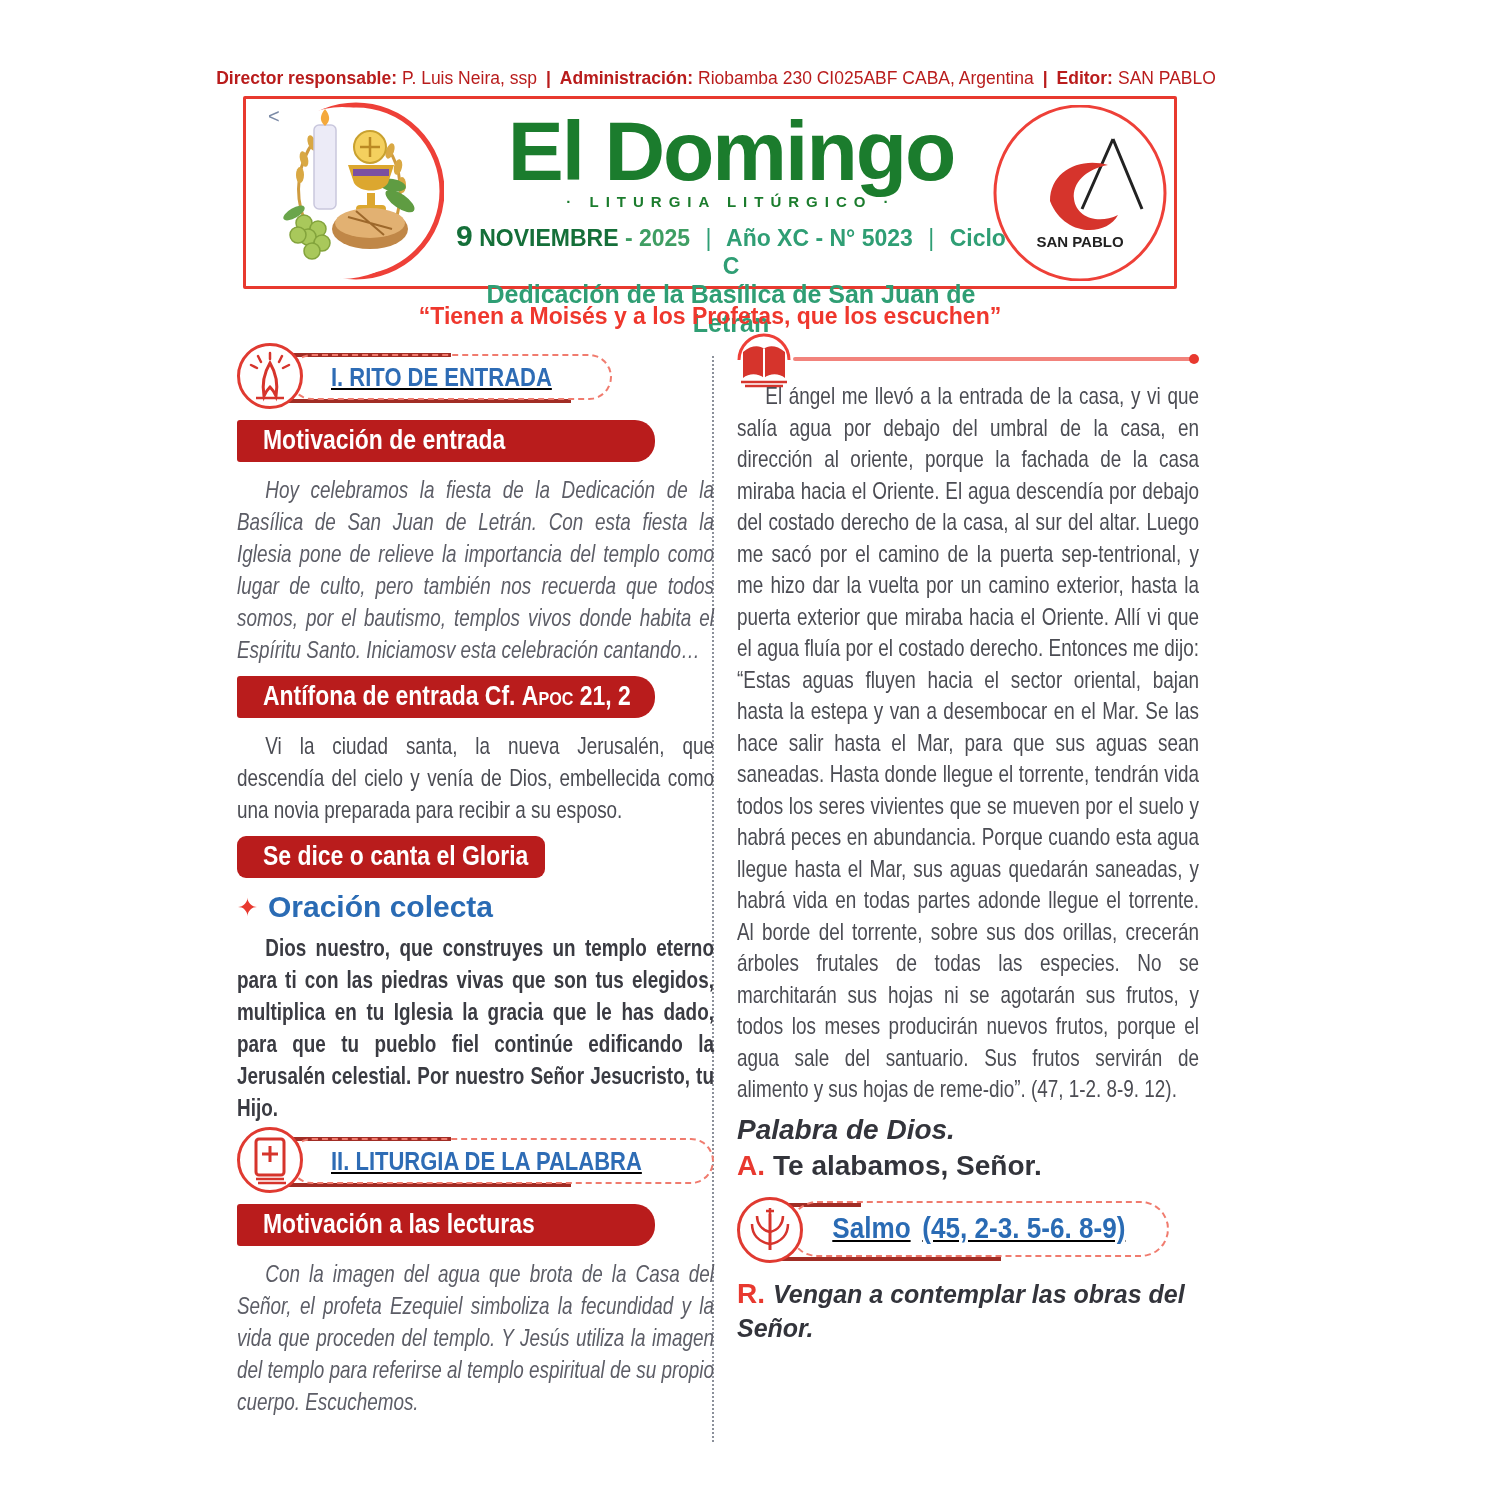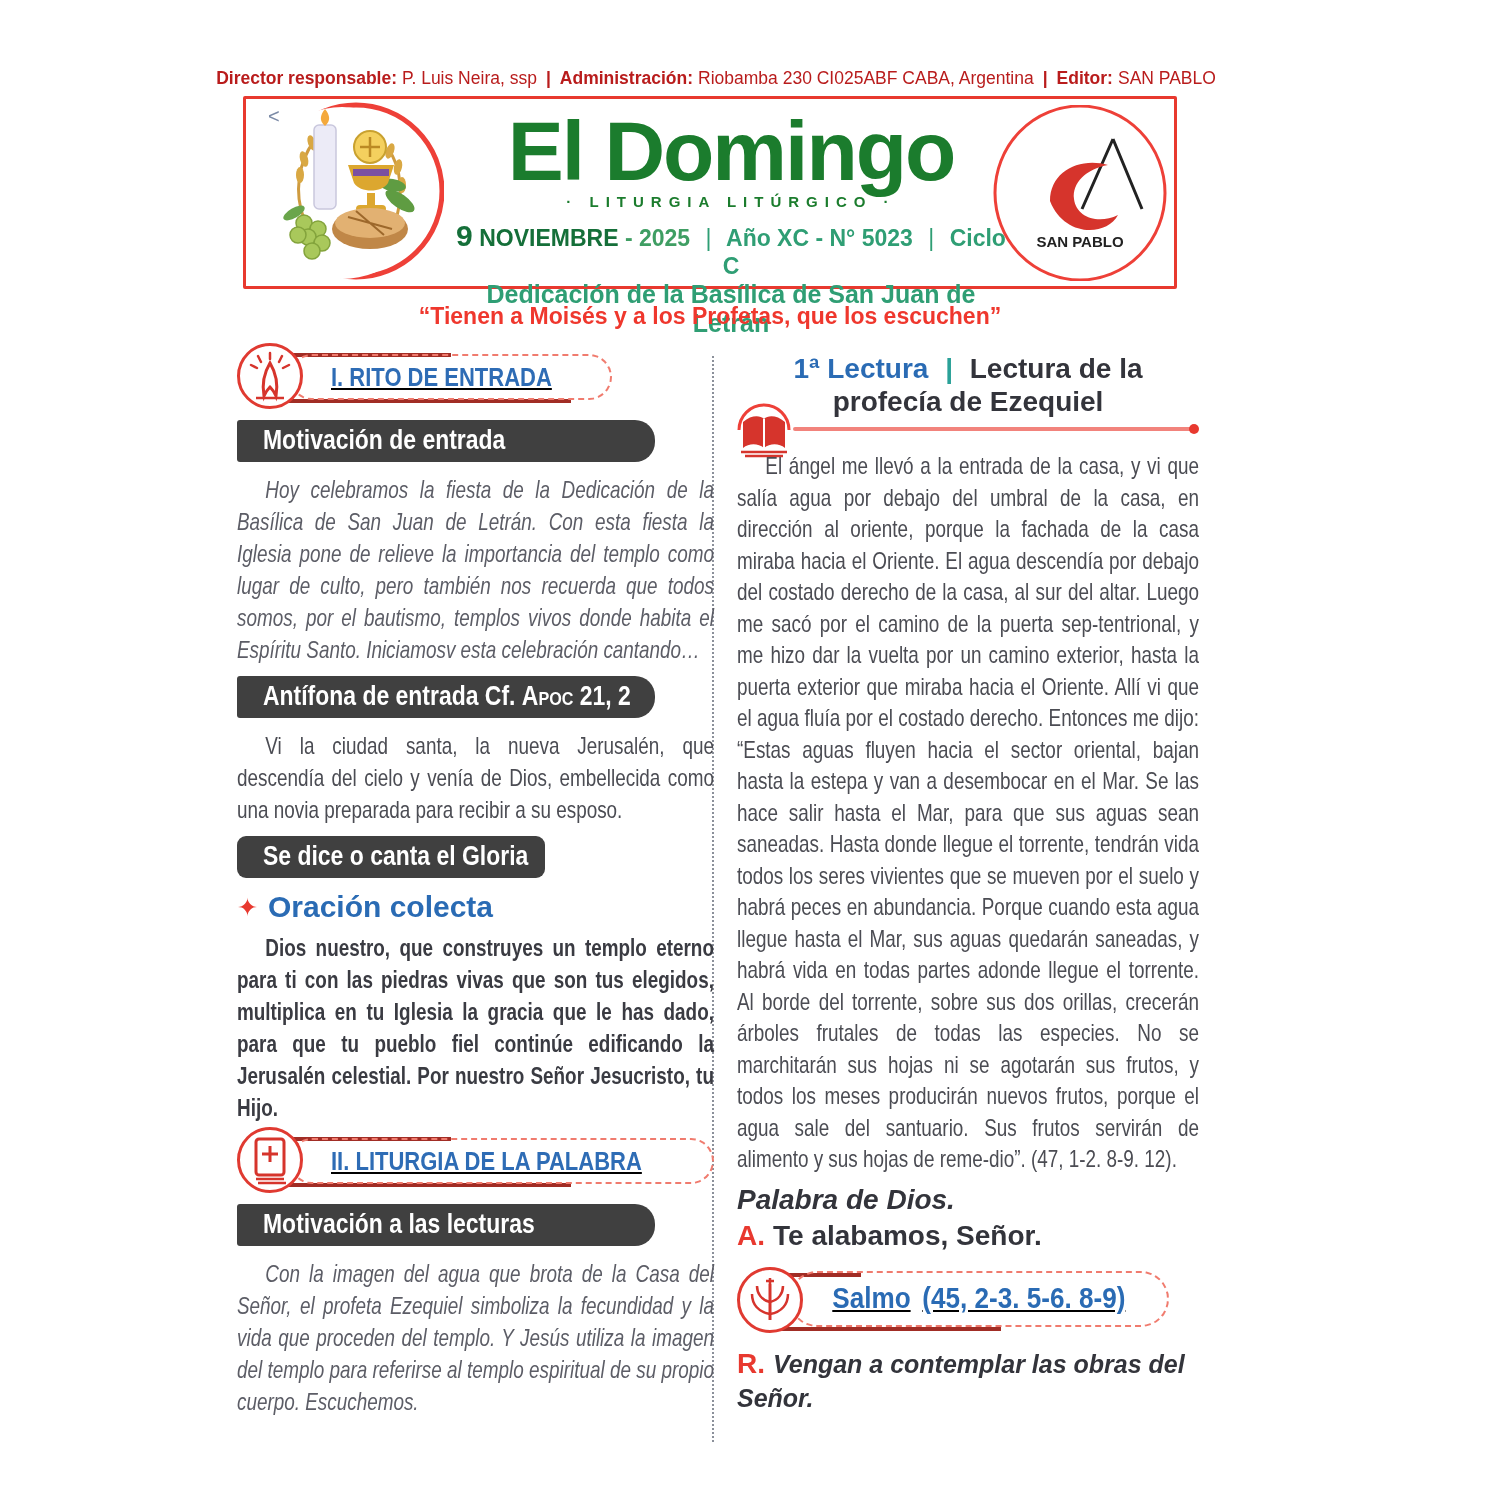--- a/index.html
+++ b/index.html
@@ -47,21 +47,21 @@
            display:flex; align-items:center; justify-content:center; }
   .pill-line { position:absolute; height:4px; background:#a12d25; z-index:0; }
   .pl-t { left:34px; top:-1px; width:180px; }
   .pl-b { left:34px; bottom:1px; width:300px; }
   .pillbox { position:absolute; left:52px; top:0; height:46px; border:2px dashed #f07b6e;
              border-radius:24px; display:flex; align-items:center; padding:0 28px 0 40px; z-index:1;text-decoration:underline; }
   .ptext { font-size:25px; font-weight:bold; color:#2e6cb5; white-space:nowrap;
            transform:scaleX(.88); transform-origin:left center; }
 
   
-  .banner { background:#404040; color:#fff; height:42px; line-height:40px;
+  .banner { background:#b91c1c; color:#fff; height:42px; line-height:40px;
             padding-left:26px; border-radius:3px 20px 20px 3px; margin:0 0 12px 0; overflow:hidden; }
   .banner.w1 { width:418px; }
   .banner.w2 { width:308px; border-radius:9px; margin-top:4px; }
   .bi { display:inline-block; font-size:27px; font-weight:bold; white-space:nowrap;
         transform:scaleX(.85); transform-origin:left center; }
   .sc { font-variant:small-caps; }
 
   
   p.body { font-size:24px; line-height:32px; text-align:justify; text-indent:36px;
            width:606px; transform:scaleX(.787); transform-origin:left top; margin:0 0 10px 0; }
@@ -240,28 +240,20 @@
 
     <div class="banner w1">
       <span class="bi">Motivación a las lecturas</span>
     </div>
 
     <p class="body pit">Con la imagen del agua que brota de la Casa del Señor, el profeta Ezequiel simboliza la fecundidad y la vida que proceden del templo. Y Jesús utiliza la imagen del templo para referirse al templo espiritual de su propio cuerpo. Escuchemos.</p>
   </div>
 
   <div class="col right">
 
-    <div class="lect-head">
-      <div>
-        <span class="lnum">1ª  Lectura</span>
-        <span class="lsep">|</span>
-        <span class="ltit">Lectura de la</span>
-      </div>
-      <div class="ltit">profecía de Ezequiel</div>
-    </div>
 
     <div class="lect-rule">
       <svg class="bookicon" width="66" height="58" viewBox="0 0 66 58">
         <path d="M8,30 A25,25 0 0 1 58,30" stroke="#ee4038" stroke-width="3" fill="none"></path>
         <path d="M12,22 C20,15 29,15 33,19 L33,48 C27,43 18,43 12,48 Z" fill="#d6342c"></path>
         <path d="M54,22 C46,15 37,15 33,19 L33,48 C39,43 48,43 54,48 Z" fill="#d6342c"></path>
         <path d="M33,19 V48" stroke="#fff" stroke-width="2"></path>
         <path d="M10,52 H56 M14,56 H52" stroke="#d6342c" stroke-width="2.5" fill="none"></path>
       </svg>
       <span class="rline"></span>

